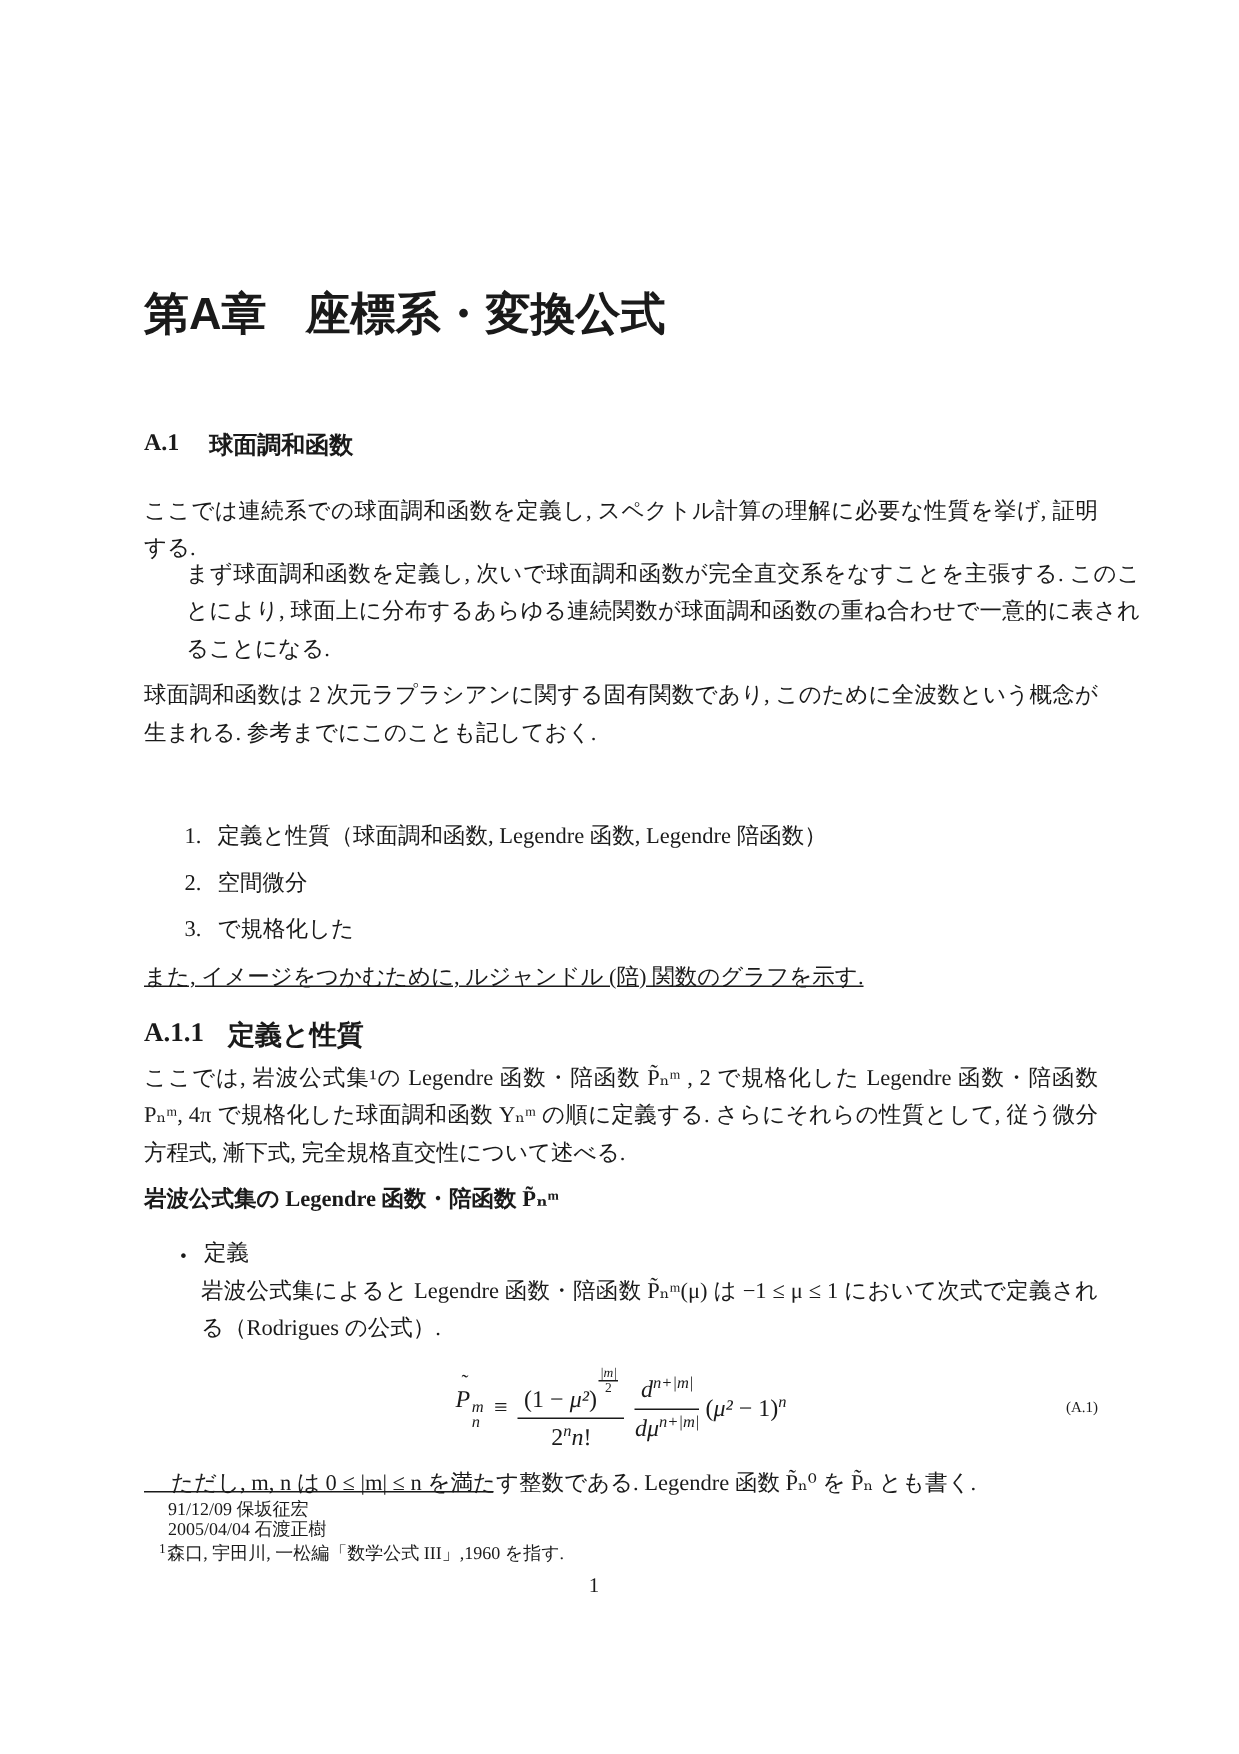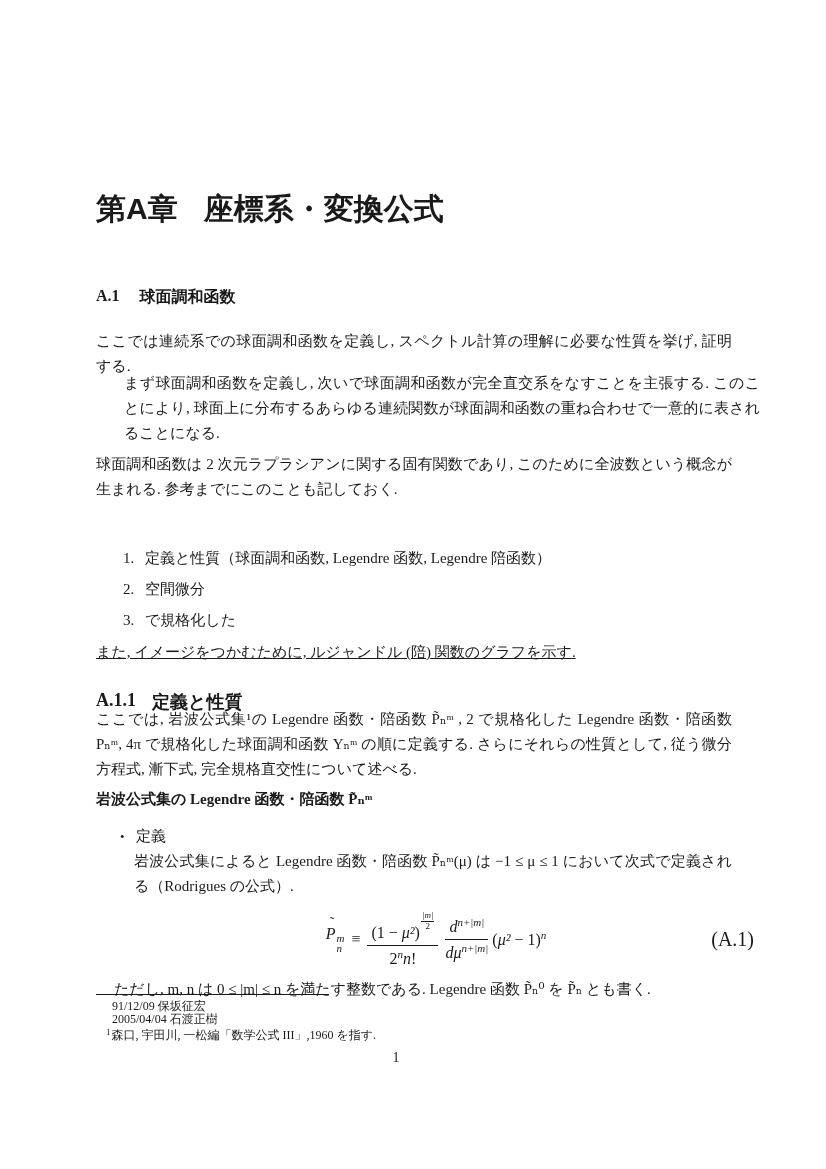--- a/index.html
+++ b/index.html
@@ -5,21 +5,20 @@
   * { margin: 0; padding: 0; box-sizing: border-box; }
   html, body { background: #ffffff; }
   .page {
     position: relative;
     width: 826px;
     height: 1169px;
     background: #ffffff;
     color: #1a1a1a;
     font-family: "Liberation Serif", "DejaVu Serif", serif;
     overflow: hidden;
-    padding-left: 22px;
   }
   .abs { position: absolute; }
   .body-text {
     font-size: 15px;
     line-height: 25px;
     text-align: justify;
   }
   .goth { font-family: "Liberation Sans", "DejaVu Sans", sans-serif; }
   .h-chapter { font-size: 30px; font-weight: bold; display: flex; gap: 26px; }
   .h-section { font-size: 16px; font-weight: bold; display: flex; gap: 20px; }
@@ -43,21 +42,21 @@
     font-size: 11px; line-height: 10px; margin-left: 1px; vertical-align: -3px;
   }
   .ptil { position: relative; display: inline-block; }
   .til { position: absolute; top: -10px; left: 4px; font-size: 14px; }
   .texp {
     display: inline-block; vertical-align: 9px; font-size: 9px;
     line-height: 1.1; text-align: center; margin-left: 1px;
   }
   .texp .tnum { display: block; border-bottom: 1px solid #1a1a1a; padding: 0 1px; }
   .texp .tden { display: block; }
-  .eq-label { position: absolute; right: 0; top: 50%; transform: translateY(-50%); font-size: 20px; }
+  .eq-label { position: absolute; right: 0; top: 50%; transform: translateY(-50%); font-size: 10px; }
   .fnrule { border-top: 1px solid #1a1a1a; height: 0; }
   .fnmark { font-size: 9px; vertical-align: 4px; margin-right: 1px; }
   .bullet-glyph { position: absolute; left: -16px; top: 0; font-size: 13px; }
   .pageno { font-size: 14px; text-align: center; }
 </style>
 </head>
 <body>
 
 <div class="page">
 
@@ -86,21 +85,21 @@
     <span class="num">2.</span>
     <span>空間微分</span>
   </div>
   <div class="abs oli" style="left:123px; top:609px; width:600px;">
     <span class="num">3.</span>
     <span>で規格化した</span>
   </div>
 
   <div class="abs body-text" style="left:96px; top:640px; width:636px;text-decoration:underline;">また, イメージをつかむために, ルジャンドル (陪) 関数のグラフを示す.</div>
 
-  <div class="abs h-subsection" style="left:96px; top:678px;margin-top:12px;">
+  <div class="abs h-subsection" style="left:96px; top:678px;">
     <span>A.1.1</span>
     <span class="goth">定義と性質</span>
   </div>
 
   <div class="abs body-text" style="left:96px; top:707px; width:636px;">ここでは, 岩波公式集¹の Legendre 函数・陪函数 P̃ₙᵐ , 2 で規格化した Legendre 函数・陪函数 Pₙᵐ, 4π で規格化した球面調和函数 Yₙᵐ の順に定義する. さらにそれらの性質として, 従う微分方程式, 漸下式, 完全規格直交性について述べる.</div>
 
   <div class="abs run-in" style="left:96px; top:790px; width:636px;">岩波公式集の Legendre 函数・陪函数 P̃ₙᵐ</div>
 
   <div class="abs body-text" style="left:136px; top:824px; width:596px;">
     <span class="bullet-glyph">•</span>

